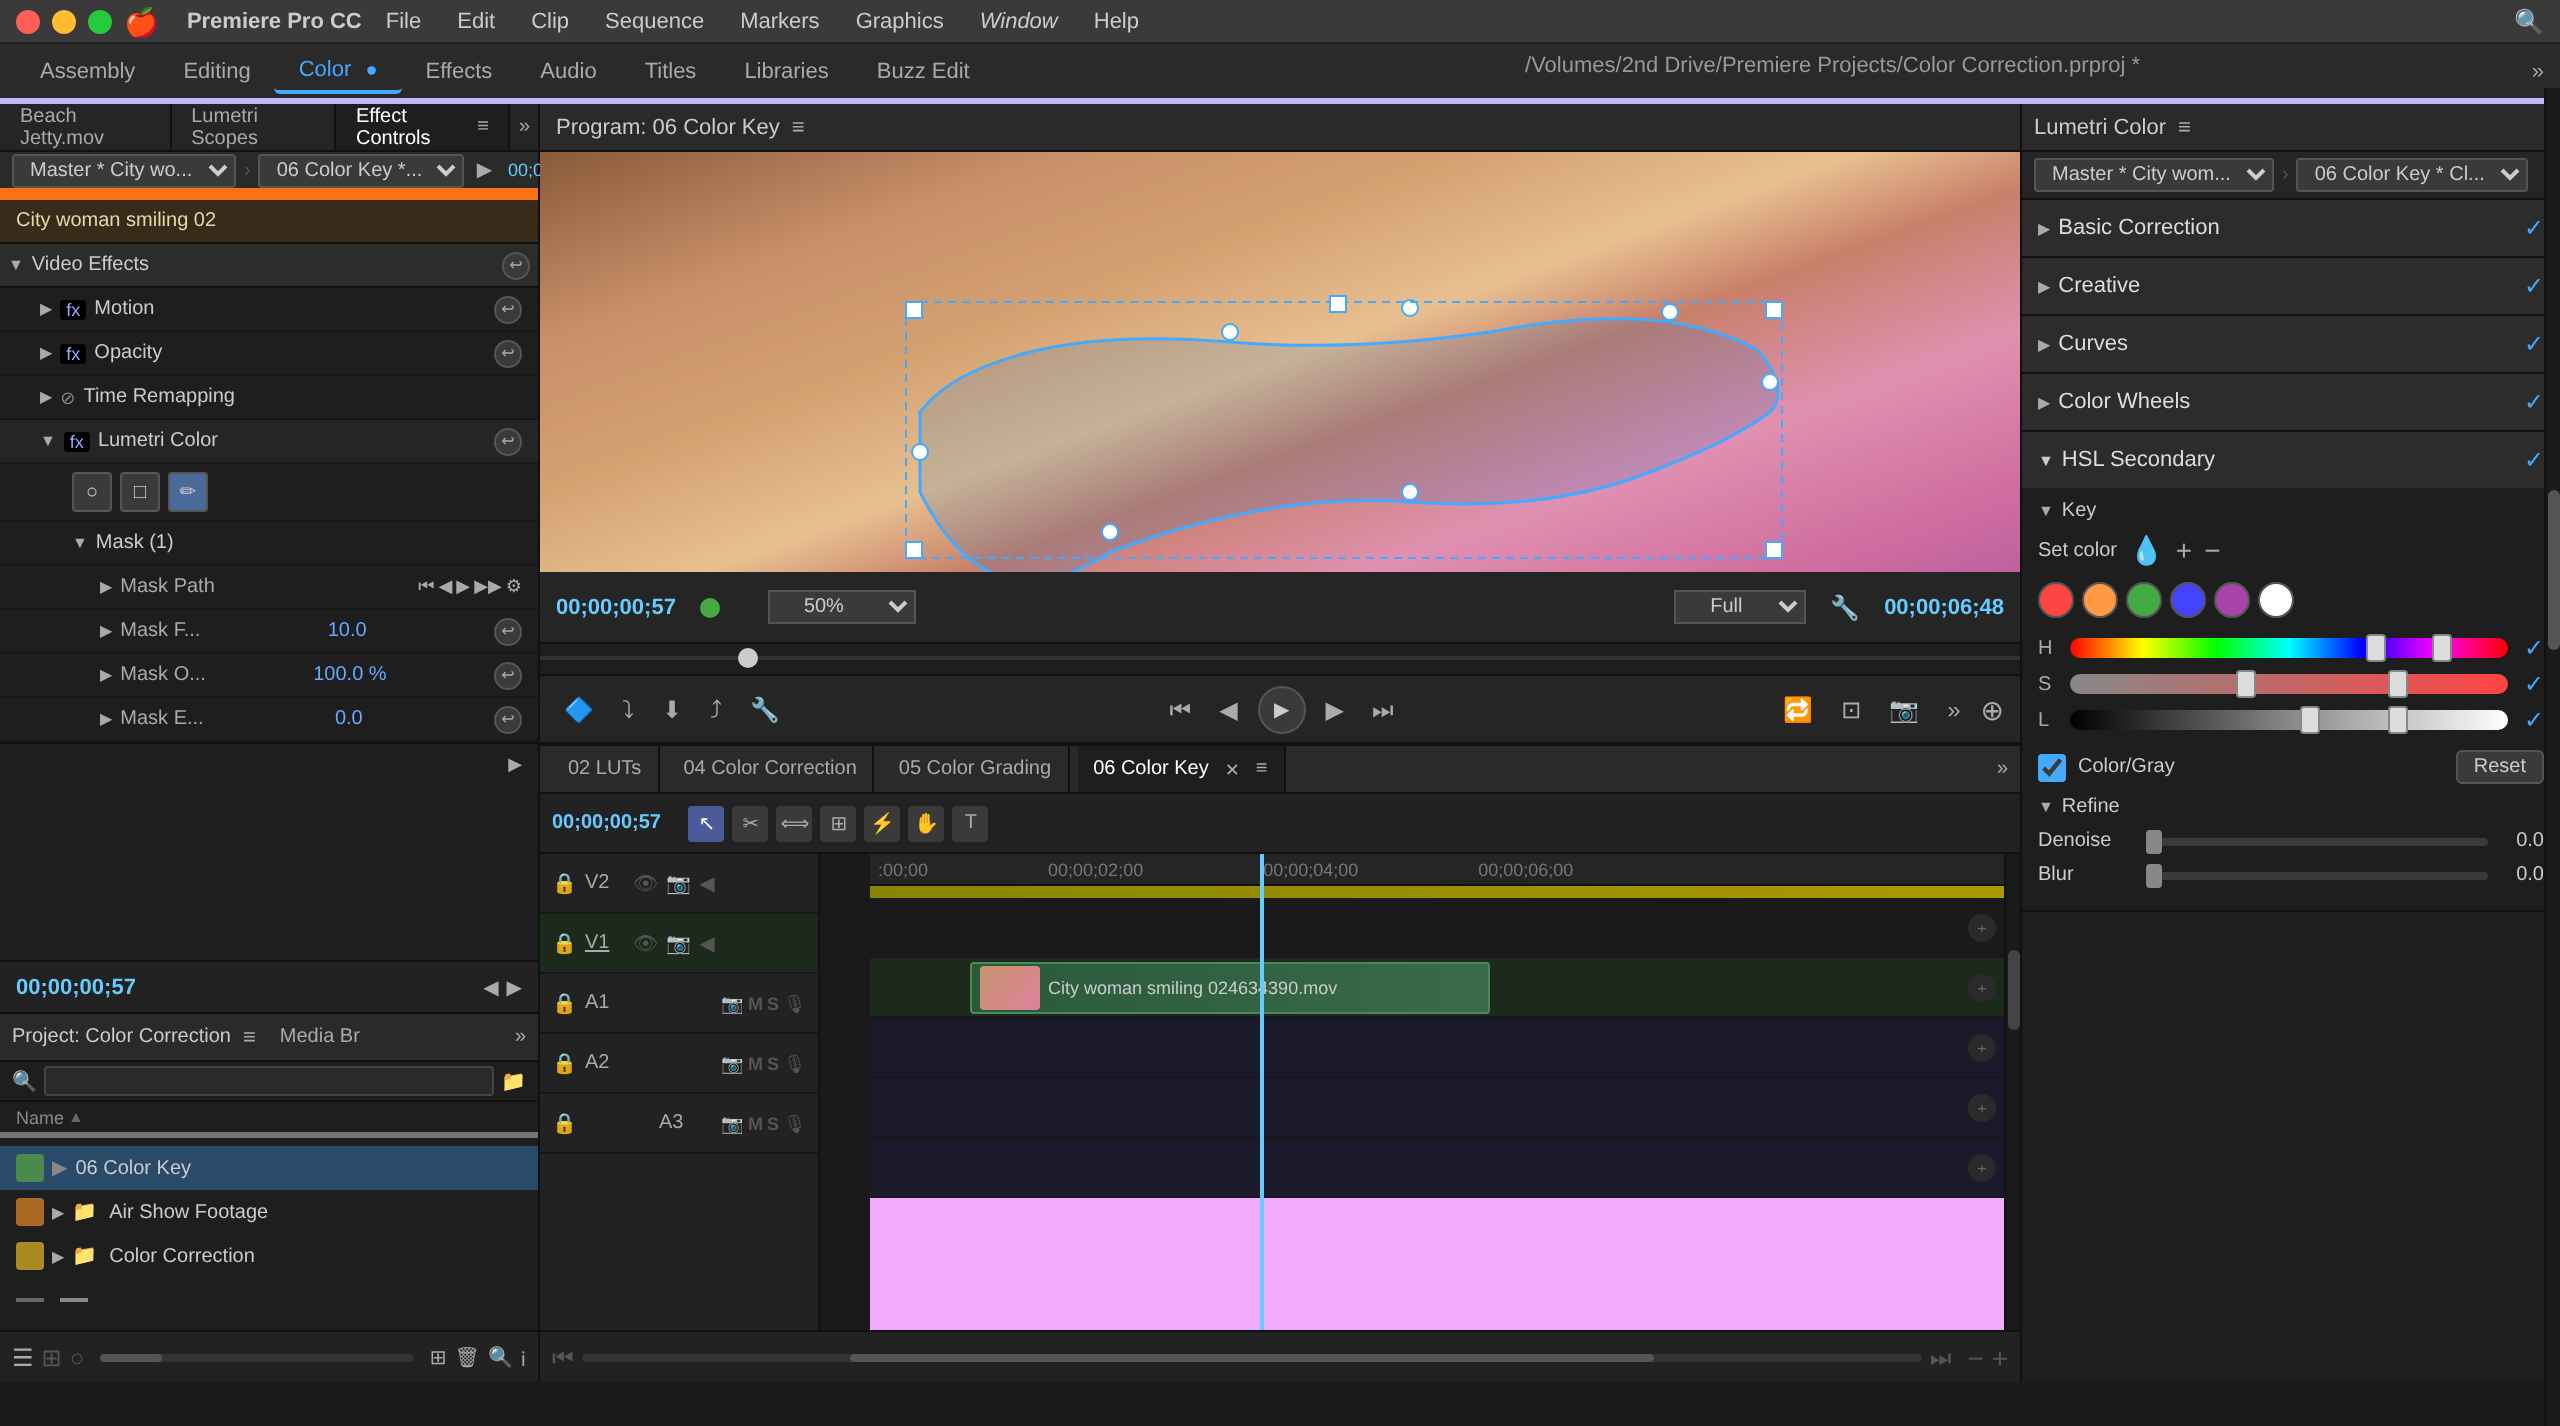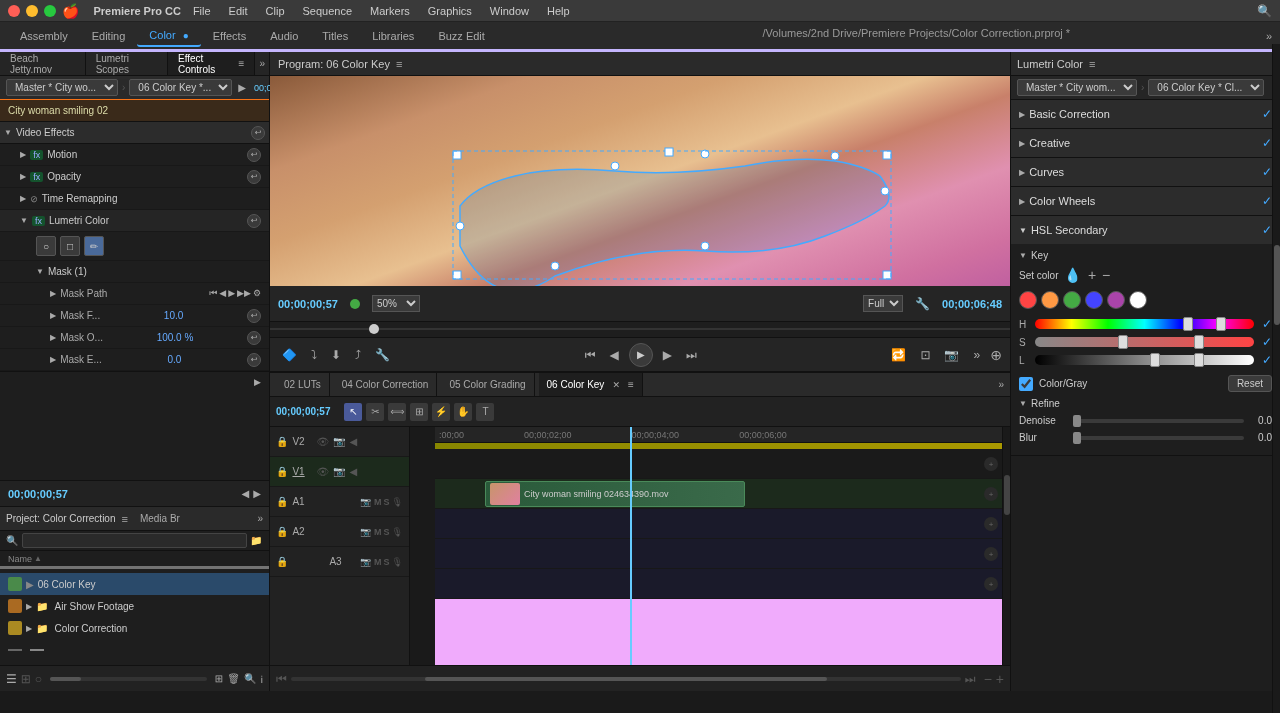--- a/index.html
+++ b/index.html
@@ -24,28 +24,28 @@
     .main-layout { display: flex; height: calc(713px - 22px - 22px - 30px); }
 
     
     .left-panel { width: 270px; background: #1e1e1e; border-right: 1px solid #111; display: flex; flex-direction: column; }
     .panel-tabs { display: flex; height: 24px; background: #252525; border-bottom: 1px solid #111; }
     .panel-tab { padding: 0 10px; font-size: 10px; color: #aaa; display: flex; align-items: center; cursor: default; border-right: 1px solid #111; }
     .panel-tab.active { color: #fff; background: #1e1e1e; }
 
     
     .effect-controls { flex: 1; overflow-y: auto; }
-    .master-row { height: 24px; background: #2a2a2a; display: flex; align-items: center; padding: 0 6px; gap: 4px; border-bottom: 1px solid #f97316; font-size: 10px; }
+    .master-row { height: 24px; background: #2a2a2a; display: flex; align-items: center; padding: 0 6px; gap: 4px; border-bottom: 6px solid #f97316; font-size: 10px; }
     .dropdown-btn { background: #3a3a3a; border: 1px solid #555; color: #ccc; font-size: 10px; padding: 1px 4px; border-radius: 2px; }
     .effect-section-header { height: 22px; background: #2c2c2c; display: flex; align-items: center; padding: 0 4px; gap: 4px; border-bottom: 1px solid #111; cursor: default; }
     .effect-row { height: 22px; display: flex; align-items: center; padding: 0 8px; gap: 4px; border-bottom: 1px solid #181818; font-size: 10px; }
     .indent1 { padding-left: 20px; }
     .indent2 { padding-left: 36px; }
     .indent3 { padding-left: 50px; }
-    .fx-badge { background: #14532d; color: #9af; font-size: 9px; padding: 0 3px; border-radius: 2px; }
+    .fx-badge { background: #000000; color: #9af; font-size: 9px; padding: 0 3px; border-radius: 2px; }
     .value-blue { color: #6af; }
     .reset-btn { margin-left: auto; width: 14px; height: 14px; border-radius: 50%; background: #3a3a3a; border: 1px solid #555; display: flex; align-items: center; justify-content: center; font-size: 8px; color: #aaa; cursor: default; }
     .triangle { font-size: 8px; color: #aaa; }
     .mask-shape-row { display: flex; gap: 4px; padding: 4px 8px 4px 36px; border-bottom: 1px solid #181818; }
     .shape-btn { width: 20px; height: 20px; border: 1px solid #555; background: #3a3a3a; display: flex; align-items: center; justify-content: center; font-size: 10px; cursor: default; border-radius: 2px; }
     .shape-btn.active { background: #4a6a9a; }
     .timecode { font-size: 11px; color: #6cf; font-weight: bold; }
     .checkbox-small { width: 12px; height: 12px; accent-color: #4af; }
 
     
@@ -61,21 +61,21 @@
     .search-input { background: #2a2a2a; border: 1px solid #444; color: #ccc; font-size: 10px; padding: 1px 4px; border-radius: 2px; width: 120px; }
     .project-bottom-bar { height: 26px; background: #222; display: flex; align-items: center; padding: 0 6px; gap: 4px; border-top: 1px solid #111; }
 
     
     .center-panel { flex: 1; background: #1a1a1a; display: flex; flex-direction: column; }
     .program-header { height: 24px; background: #2a2a2a; display: flex; align-items: center; padding: 0 8px; gap: 4px; font-size: 11px; border-bottom: 1px solid #111; }
     .video-area { position: relative; background: #000; flex: 0 0 340px; display: flex; align-items: center; justify-content: center; overflow: hidden; }
     .playback-controls { height: 36px; background: #252525; display: flex; align-items: center; padding: 0 8px; gap: 8px; border-bottom: 1px solid #111; }
     .ctrl-btn { color: #aaa; font-size: 12px; cursor: default; padding: 2px 4px; }
     .timecode-display { color: #6cf; font-size: 11px; font-weight: bold; }
-    .zoom-select { background: #3a3a3a; border: 1px solid #555; color: #ccc; font-size: 10px; padding: 1px 0; }
+    .zoom-select { background: #3a3a3a; border: 1px solid #555; color: #ccc; font-size: 10px; padding: 1px 13px; margin-left: 12px; }
 
     
     .timeline-panel { flex: 1; background: #1a1a1a; border-top: 1px solid #111; display: flex; flex-direction: column; }
     .timeline-header { height: 24px; background: #2a2a2a; display: flex; align-items: center; padding: 0 6px; gap: 4px; font-size: 10px; border-bottom: 1px solid #111; }
     .tl-tab { padding: 0 8px; height: 100%; display: flex; align-items: center; font-size: 10px; color: #aaa; border-right: 1px solid #111; cursor: default; }
     .tl-tab.active { color: #fff; background: #1e1e1e; }
     .tl-tab.close-tab { display: flex; gap: 4px; }
     .tl-content { display: flex; flex: 1; }
     .tl-labels { width: 140px; background: #222; border-right: 1px solid #111; }
     .tl-track-label { height: 30px; display: flex; align-items: center; padding: 0 6px; gap: 4px; font-size: 10px; border-bottom: 1px solid #181818; }
@@ -139,21 +139,21 @@
   <div class="mac-dot minimize"></div>
   <div class="mac-dot maximize"></div>
   <span style="font-size:14px;margin-right:8px;">🍎</span>
   <span style="font-size:11px;color:#ccc;font-weight:600;">Premiere Pro CC</span>
   <span style="font-size:11px;color:#ccc;padding:0 6px;">File</span>
   <span style="font-size:11px;color:#ccc;padding:0 6px;">Edit</span>
   <span style="font-size:11px;color:#ccc;padding:0 6px;">Clip</span>
   <span style="font-size:11px;color:#ccc;padding:0 6px;">Sequence</span>
   <span style="font-size:11px;color:#ccc;padding:0 6px;">Markers</span>
   <span style="font-size:11px;color:#ccc;padding:0 6px;">Graphics</span>
-  <span style="font-size:11px;color:#ccc;padding:0 6px;">Window</span>
+  <span style="font-size:11px;color:#ccc;padding:0 6px;font-style:italic;">Window</span>
   <span style="font-size:11px;color:#ccc;padding:0 6px;">Help</span>
   <div class="mac-titlebar-title" style="font-size:11px;color:#999;margin-top:44px;">/Volumes/2nd Drive/Premiere Projects/Color Correction.prproj *</div>
   <div class="mac-titlebar-icons">
     <span style="color:#aaa;font-size:12px;">🔍</span>
   </div>
 </div>
 
 <div class="workspace-bar">
   <div class="workspace-tab">Assembly</div>
   <div class="workspace-tab">Editing</div>

